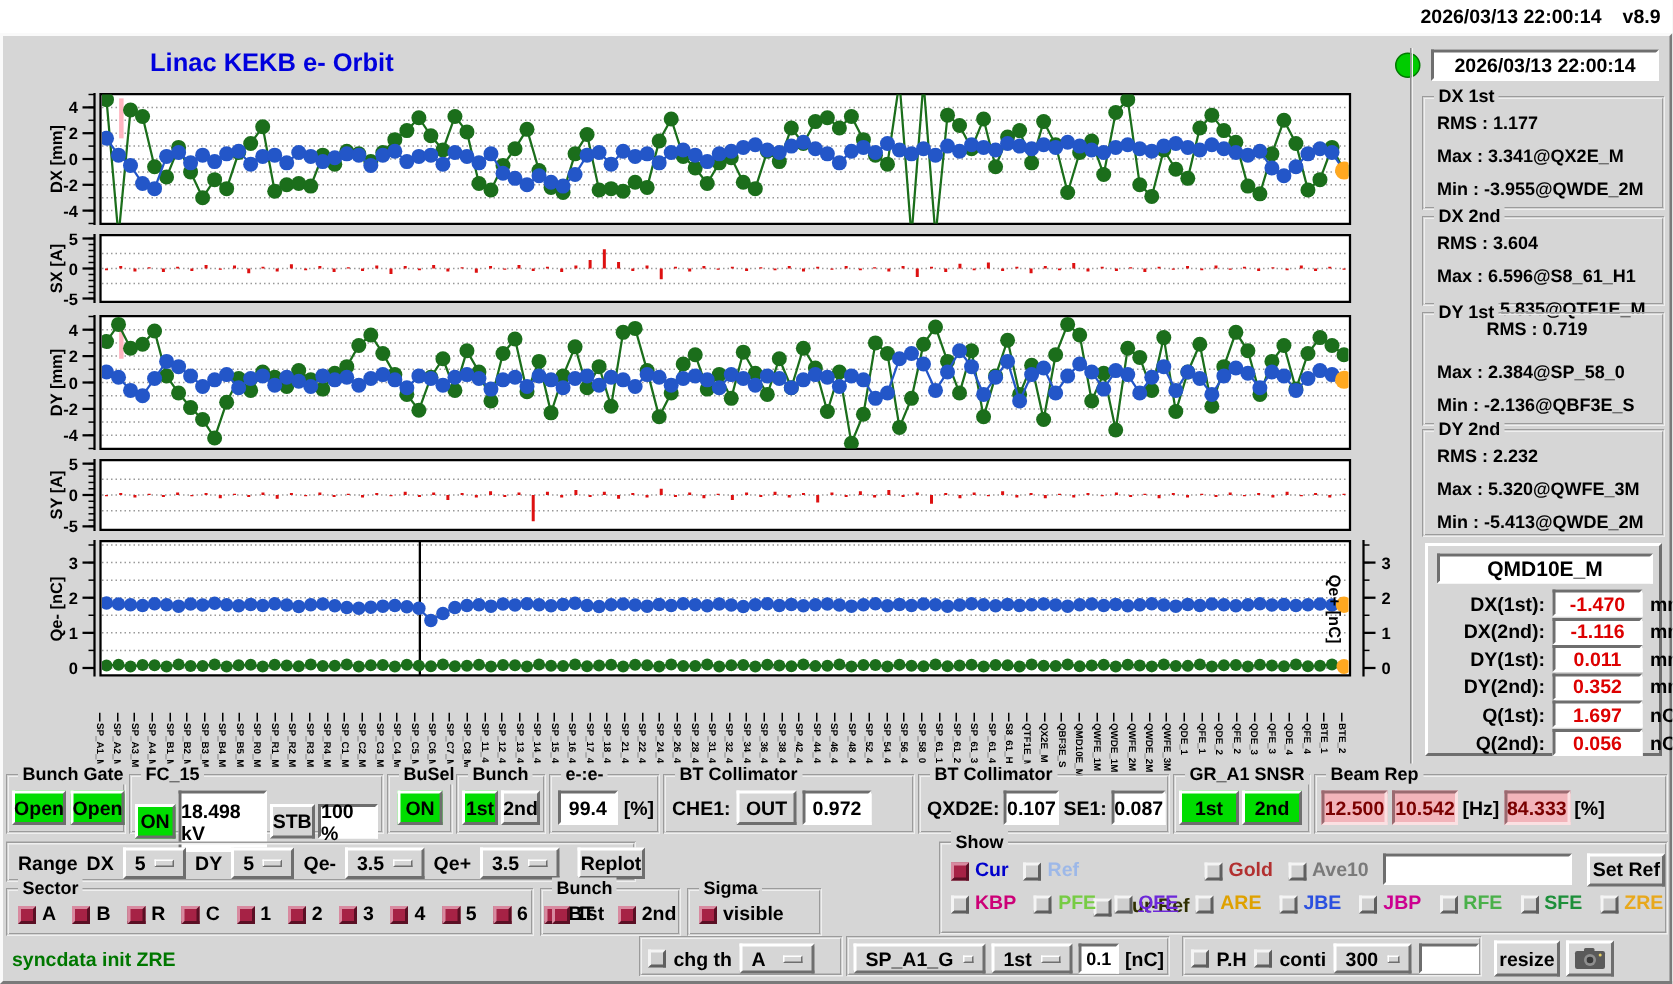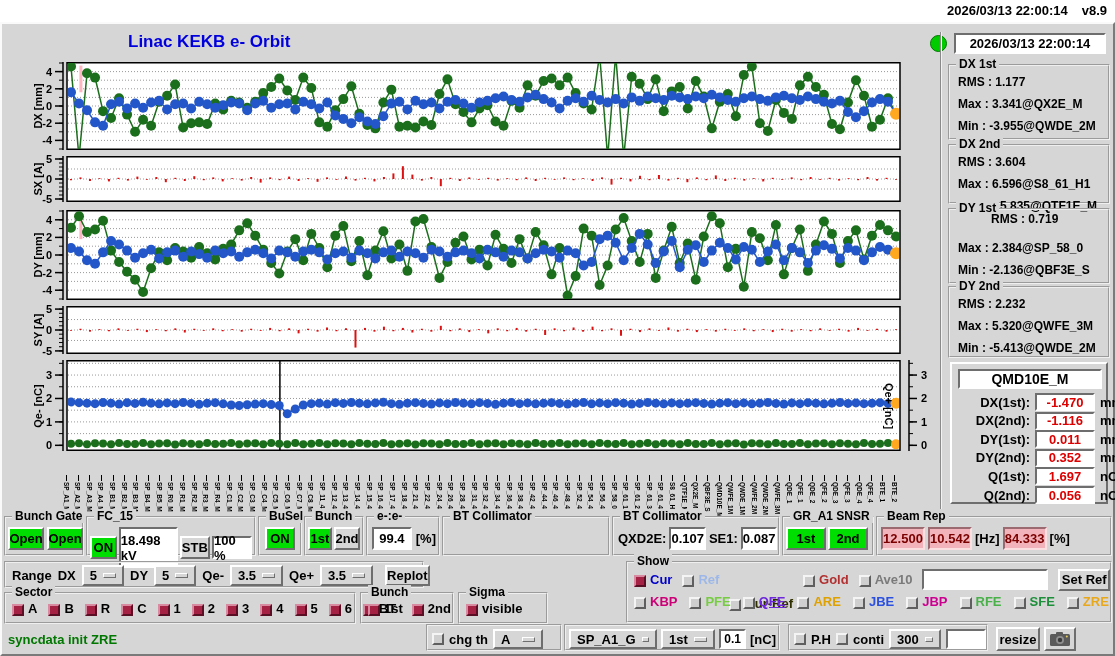--- a/index.html
+++ b/index.html
@@ -61,21 +61,21 @@
 
   <div id="topbar">
     <div class="t flexrow" style="gap:14px;">
       <span>2026/03/13 22:00:14</span>
       <span>v8.9</span>
     </div>
   </div>
 
   <div id="panel">
 
-    <div class="abs" style="left:126px;top:8px;font-size:17px;color:#0000dd;">Linac KEKB e- Orbit</div>
+    <div class="abs" style="left:98px;top:8px;font-size:17px;color:#0000dd;">Linac KEKB e- Orbit</div>
 
     <div class="abs" style="left:928px;top:11px;width:17px;height:17px;border-radius:50%;
          background:#00cc00;border:1px solid #007700;"></div>
 
     <div class="abs sunken vbox" style="left:952px;top:9px;width:152px;height:21px;">2026/03/13 22:00:14</div>
 
     <div class="abs" style="left:938px;top:8px;width:2px;height:482px;
          border-left:1px solid #8a8a8a;border-right:1px solid #f2f2f2;"></div>
 
     <div id="charts">
@@ -1320,20 +1320,25 @@
     <div class="abs grp" style="left:364px;top:492px;width:74px;height:40px;">
       <span class="gt">e-:e-</span>
       <div class="flexrow" style="padding:9px 2px 0 4px;gap:4px;text-align:right;">
         <div class="vbox sunken" style="width:42px;height:23px;">99.4</div>
         <span class="lab">[%]</span>
       </div>
     </div>
 
     <div class="abs grp" style="left:440px;top:492px;width:168px;height:40px;">
       <span class="gt">BT Collimator</span>
+      <div class="flexrow" style="padding:9px 2px 0 4px;gap:4px;">
+        <span class="lab">CHE1:</span>
+        <div class="btn raised" style="width:40px;height:23px;">OUT</div>
+        <div class="vbox sunken" style="width:46px;height:23px;">0.972</div>
+      </div>
     </div>
 
     <div class="abs grp" style="left:610px;top:492px;width:168px;height:40px;">
       <span class="gt">BT Collimator</span>
       <div class="flexrow" style="padding:9px 2px 0 4px;gap:3px;">
         <span class="lab">QXD2E:</span>
         <div class="vbox sunken" style="width:42px;height:23px;">0.107</div>
         <span class="lab">SE1:</span>
         <div class="vbox sunken" style="width:42px;height:23px;">0.087</div>
       </div>

